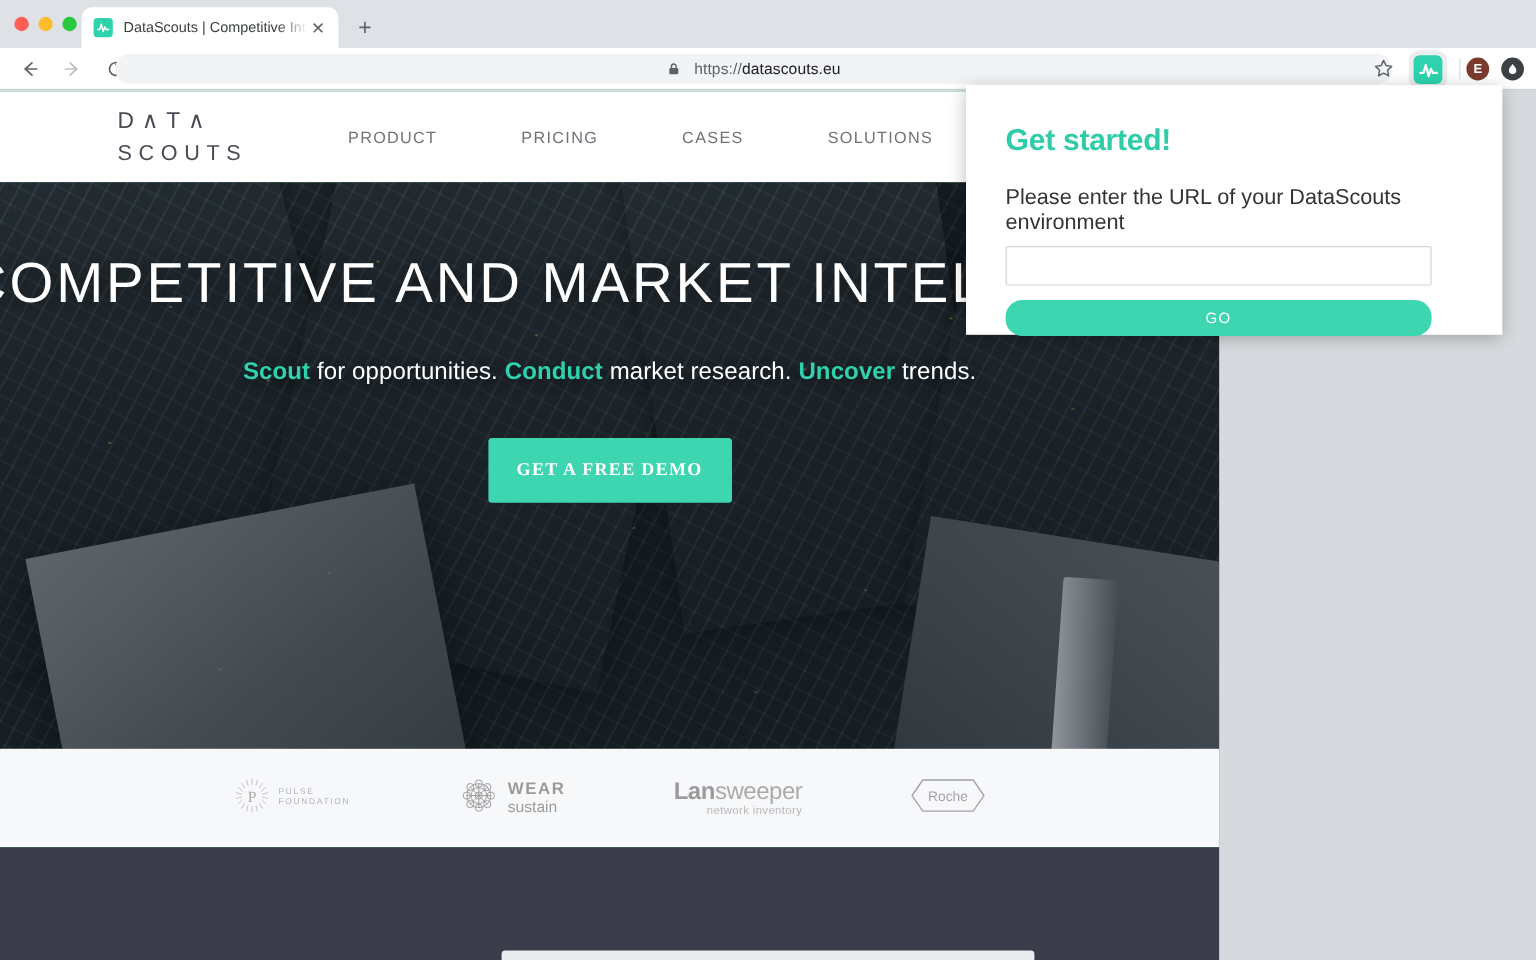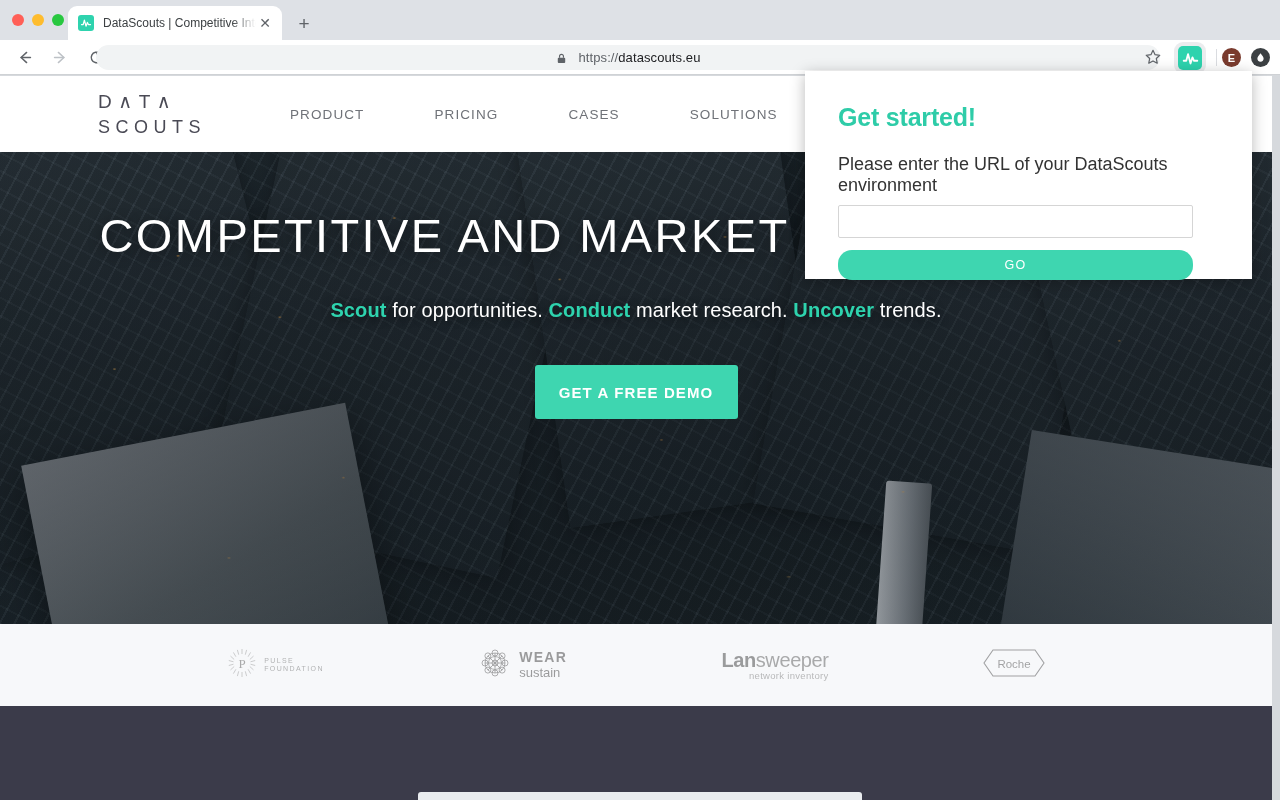--- a/index.html
+++ b/index.html
@@ -106,21 +106,21 @@
   .menu-dot {
     position: absolute; left: 1251px; top: 48px;
     width: 19px; height: 19px; border-radius: 50%;
     background: #3c4043;
     display: flex; align-items: center; justify-content: center;
   }
 
   
   .page {
     position: absolute; top: 76px; left: 0;
-    width: 1272px; height: 724px;
+    width: 1016px; height: 724px;
     overflow: hidden; background: #22c55e;
   }
 
   
   .site-header {
     position: relative; height: 76px; background: #ffffff;
     display: flex; align-items: center;
   }
   .logo {
     margin-left: 98px; width: 116px;
@@ -229,21 +229,21 @@
     letter-spacing: .1px; white-space: nowrap;
     text-shadow: 0 2px 10px rgba(0,0,0,.5);
   }
   .hero-sub .hl { color: #2ED3AE; font-weight: 700; }
   .hero-cta {
     margin-top: 43px;
     background: #3ED6B0; color: #ffffff;
     border: none; border-radius: 3px;
     width: 203px; height: 54px;
     font-size: 15px; font-weight: 700; letter-spacing: 1.1px;
-    font-family: Liberation Sans, sans-serif; cursor: pointer;
+    font-family: Liberation Serif, serif; cursor: pointer;
   }
 
   
   .logos-strip {
     position: relative; height: 82px; background: #f7f8fa;
     display: flex; align-items: center; justify-content: space-around;
     padding: 0 150px;
   }
   .client-logo {
     display: flex; align-items: center; gap: 7px;

